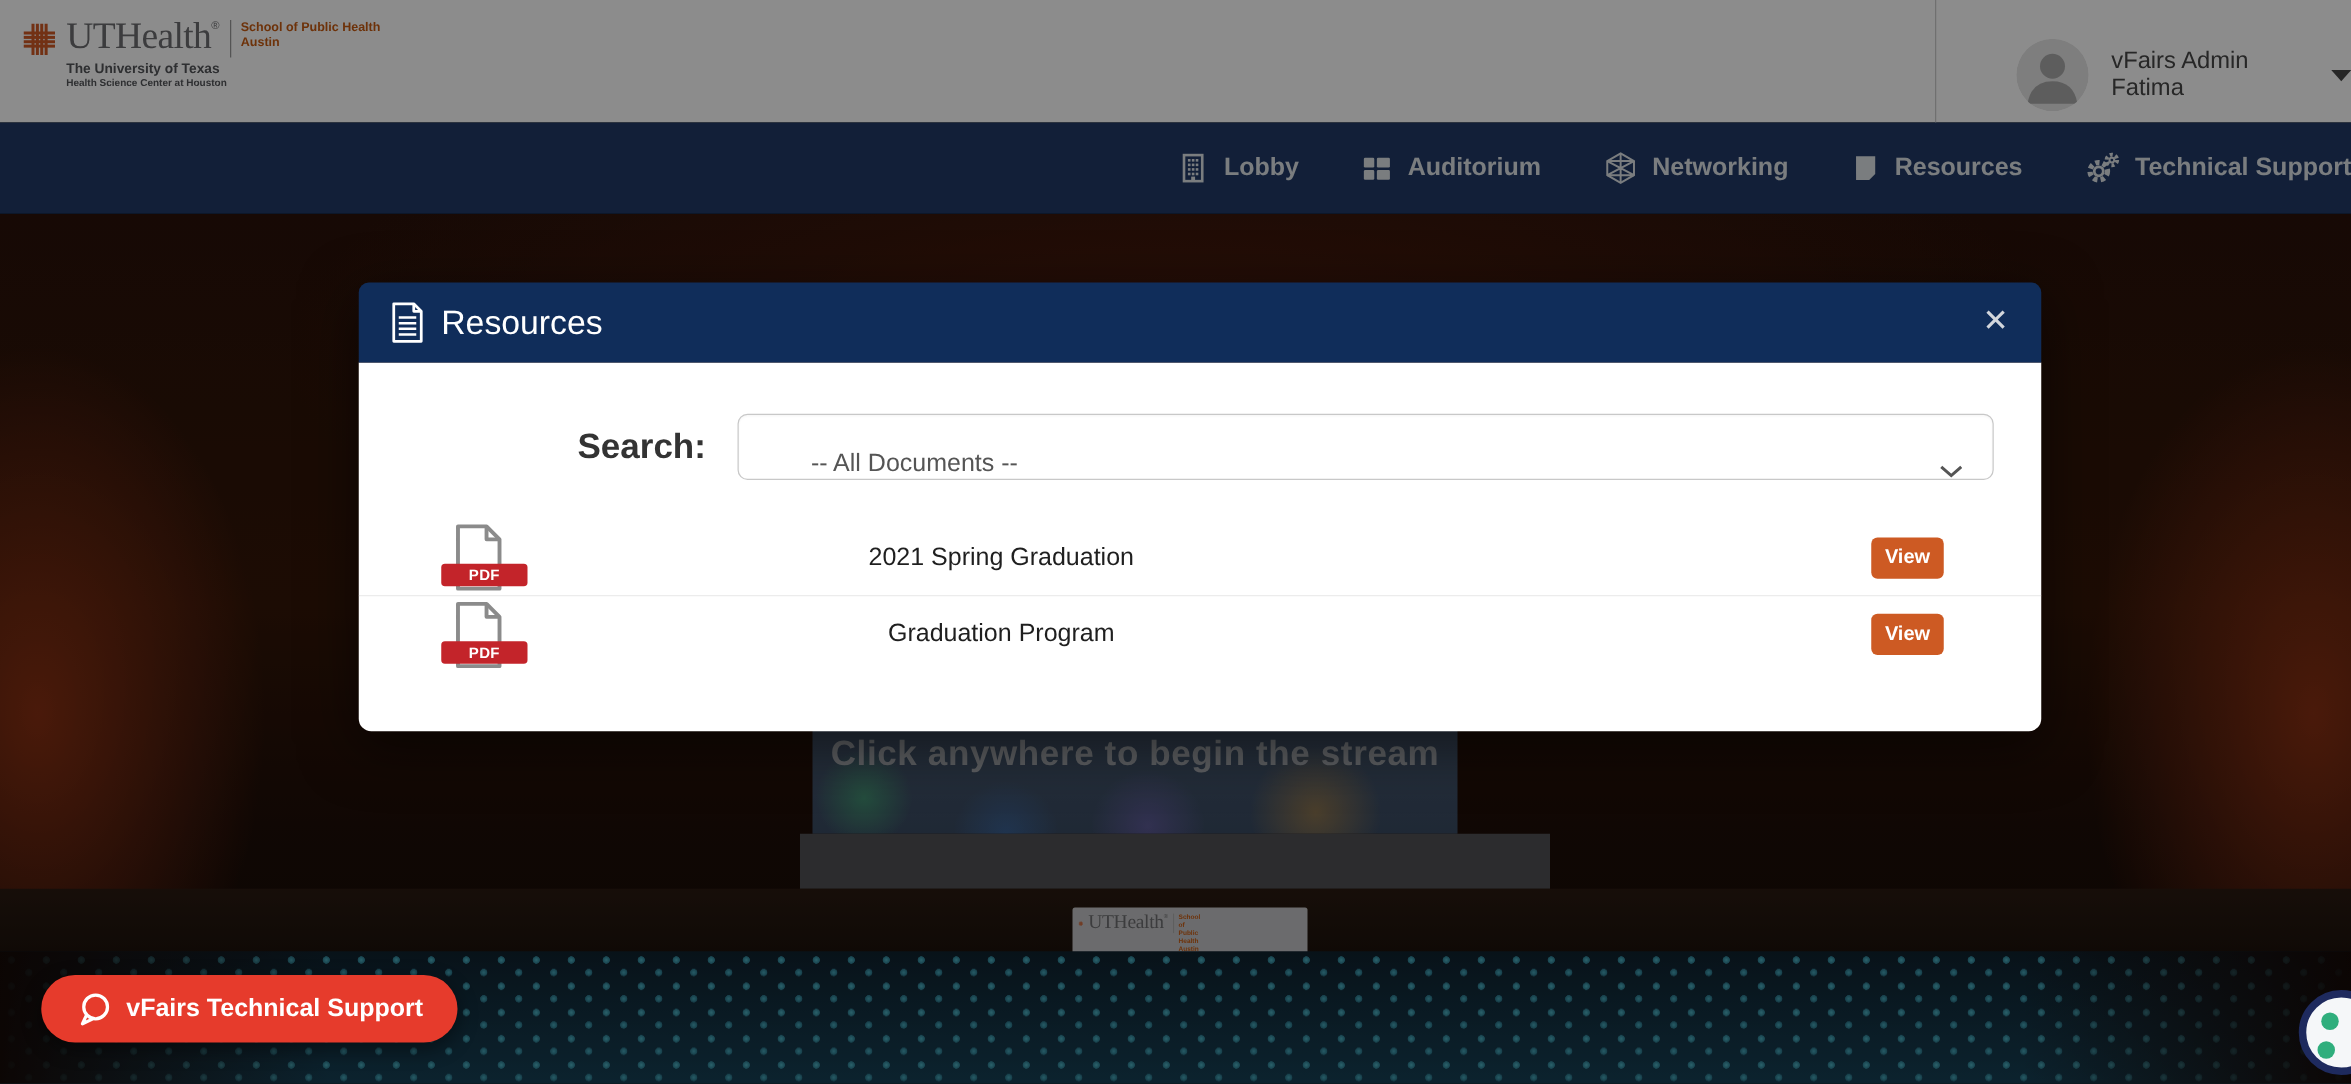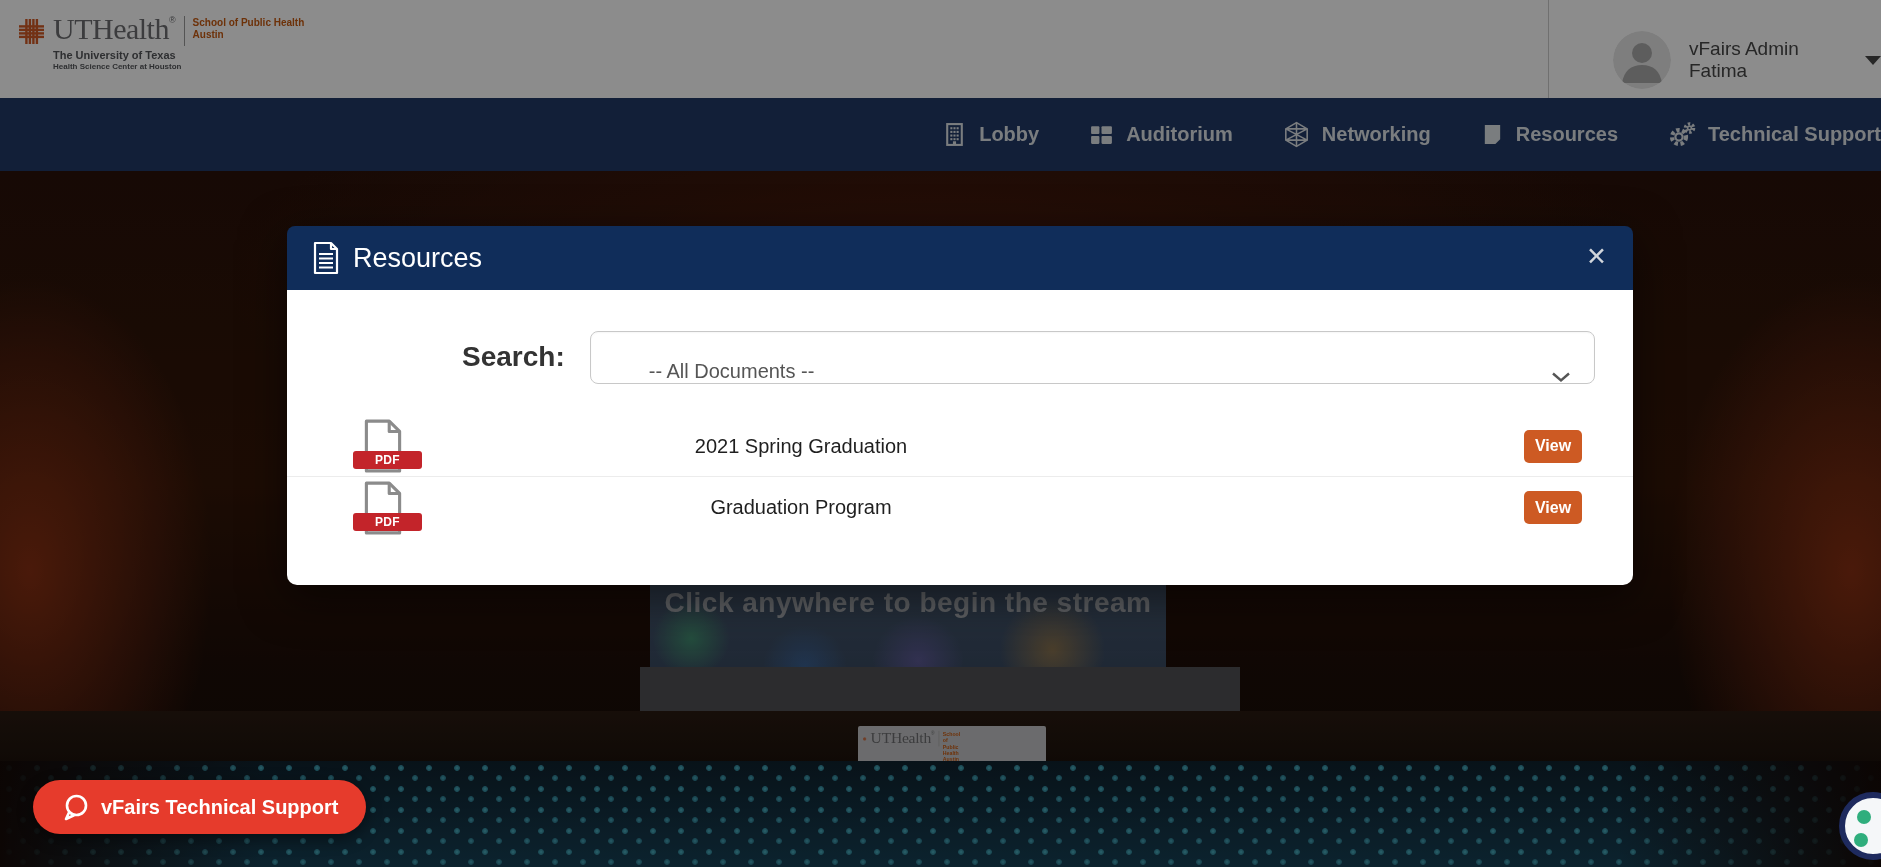--- a/index.html
+++ b/index.html
@@ -88,21 +88,21 @@
                 box-shadow:inset 0 1px 2px rgba(0,0,0,.04); }
   .select-value { font-size:20px; color:#555555; flex:1; }
 
   .doc-list { margin-top:6px; }
   .doc-row { display:flex; align-items:center; height:61px; border-bottom:1px solid #ececec; }
   .doc-row:last-child { border-bottom:none; }
   .doc-icon { position:relative; margin-left:73px; width:46px; height:54px; flex:none; }
   .pdf-badge { position:absolute; left:-7px; bottom:4px; background:#c3242a; color:#ffffff;
                font-size:12px; font-weight:bold; padding:2px 22px; border-radius:3px; letter-spacing:.3px; }
   .doc-title { width:560px; margin-left:115px; text-align:center; font-size:20px; color:#1f1f1f; }
-  .view-btn { margin-left:auto; margin-right:51px; width:58px; height:33px; background:#cd5a23;
+  .view-btn { margin-left:auto; margin-right:78px; width:58px; height:33px; background:#cd5a23;
               border:none; border-radius:5px; color:#ffffff; font-size:16px; font-weight:bold;
               cursor:pointer; font-family:"Liberation Sans", sans-serif; }
 
   
   .chat-button { position:absolute; left:33px; top:780px; height:54px; z-index:30;
                  display:flex; align-items:center; gap:10px; padding:0 28px;
                  background:#e63b2c; border:none; border-radius:28px; cursor:pointer;
                  box-shadow:0 5px 16px rgba(0,0,0,.45); }
   .chat-label { color:#ffffff; font-size:20px; font-weight:bold; white-space:nowrap;
                 font-family:"Liberation Sans", sans-serif; }

